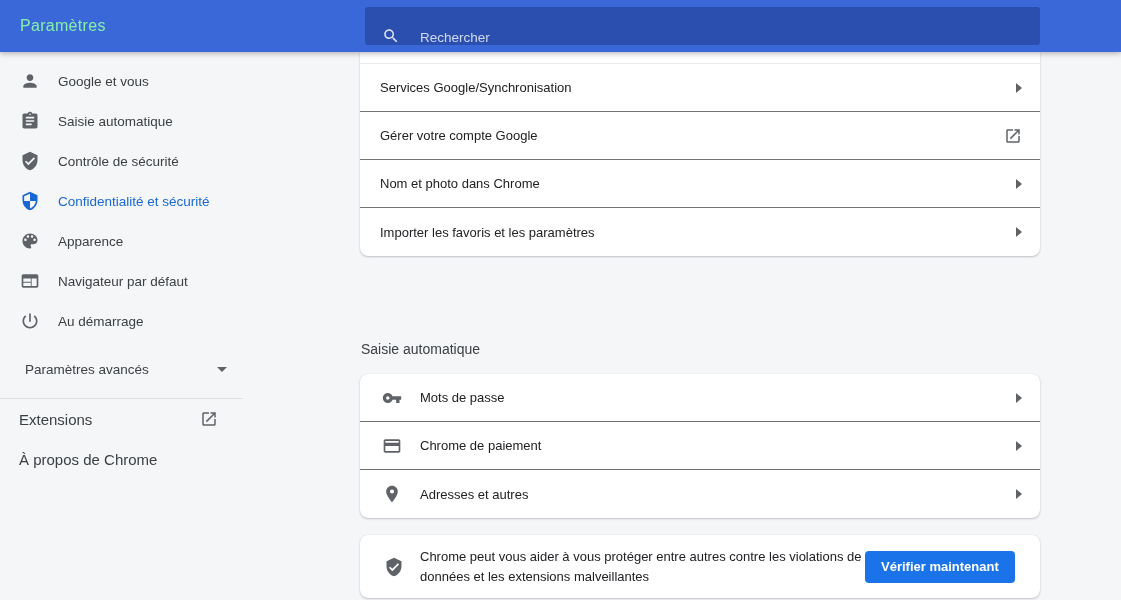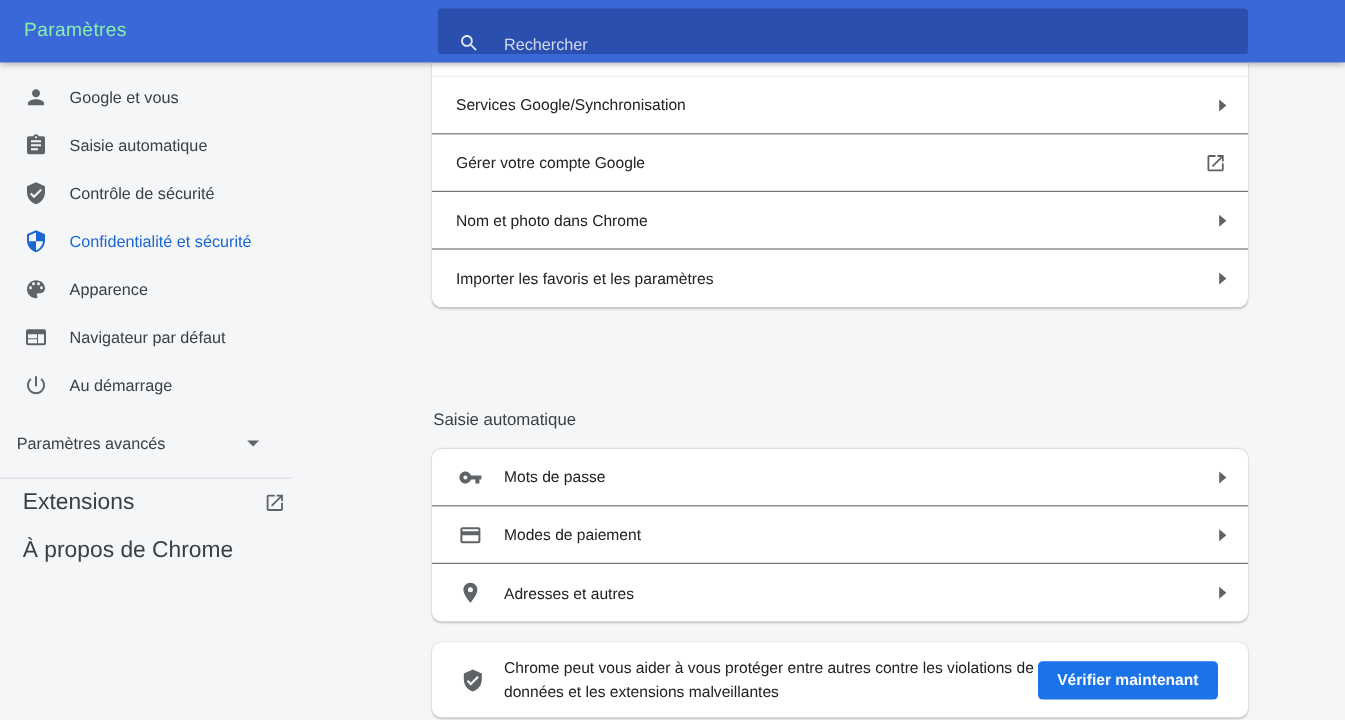--- a/index.html
+++ b/index.html
@@ -42,31 +42,31 @@
     height:40px; display:flex; align-items:center; cursor:pointer;
     padding-left:20px; color:#3c4043; font-size:13.5px; font-weight:500;
   }
   .menu-item .mi-icon { width:20px; height:20px; margin-right:18px; flex:none; }
   .menu-item .mi-icon svg { width:20px; height:20px; fill:#5f6368; }
   .menu-item.selected { color:#1967d2; }
   .menu-item.selected .mi-icon svg { fill:#1967d2; }
 
   .advanced-row {
     height:40px; margin-top:8px; display:flex; align-items:center;
-    padding-left:14px; color:#3c4043; font-size:13.5px; font-weight:500; cursor:pointer;
+    padding-left:25px; color:#3c4043; font-size:13.5px; font-weight:500; cursor:pointer;
   }
   .caret-down {
     width:0; height:0; margin-left:68px;
     border-left:5px solid transparent; border-right:5px solid transparent;
     border-top:5px solid #5f6368;
   }
   .sidebar-divider { width:243px; height:1px; background:#dcdee1; margin-top:9px; }
   .link-row {
     height:40px; display:flex; align-items:center; cursor:pointer;
-    padding-left:19px; color:#3c4043; font-size:19px; font-weight:500;
+    padding-left:19px; color:#3c4043; font-size:15px; font-weight:500;
   }
   .link-row:first-of-type { margin-top:8px; }
   .link-row .ext-icon { margin-left:108px; }
 
   
   .content { position:absolute; left:360px; top:52px; width:680px; height:548px; }
   .card {
     position:absolute; left:0; width:680px; background:#ffffff;
     border-radius:8px;
     box-shadow:0 1px 2px rgba(60,64,67,.28), 0 0 1px rgba(60,64,67,.18);
@@ -239,21 +239,21 @@
       </span>
       <span class="row-label">Mots de passe</span>
       <span class="arrow-right"></span>
     </div>
     <div class="row">
       <span class="ri-icon">
         <svg viewBox="0 0 24 24">
             <path d="M20 4H4c-1.11 0-1.99.89-1.99 2L2 18c0 1.11.89 2 2 2h16c1.11 0 2-.89 2-2V6c0-1.11-.89-2-2-2zm0 14H4v-6h16v6zm0-10H4V6h16v2z"></path>
           </svg>
       </span>
-      <span class="row-label">Modes de paiement</span>
+      <span class="row-label">Chrome de paiement</span>
       <span class="arrow-right"></span>
     </div>
     <div class="row">
       <span class="ri-icon">
         <svg viewBox="0 0 24 24">
             <path d="M12 2C8.13 2 5 5.13 5 9c0 5.25 7 13 7 13s7-7.75 7-13c0-3.87-3.13-7-7-7zm0 9.5a2.5 2.5 0 010-5 2.5 2.5 0 010 5z"></path>
           </svg>
       </span>
       <span class="row-label">Adresses et autres</span>
       <span class="arrow-right"></span>

